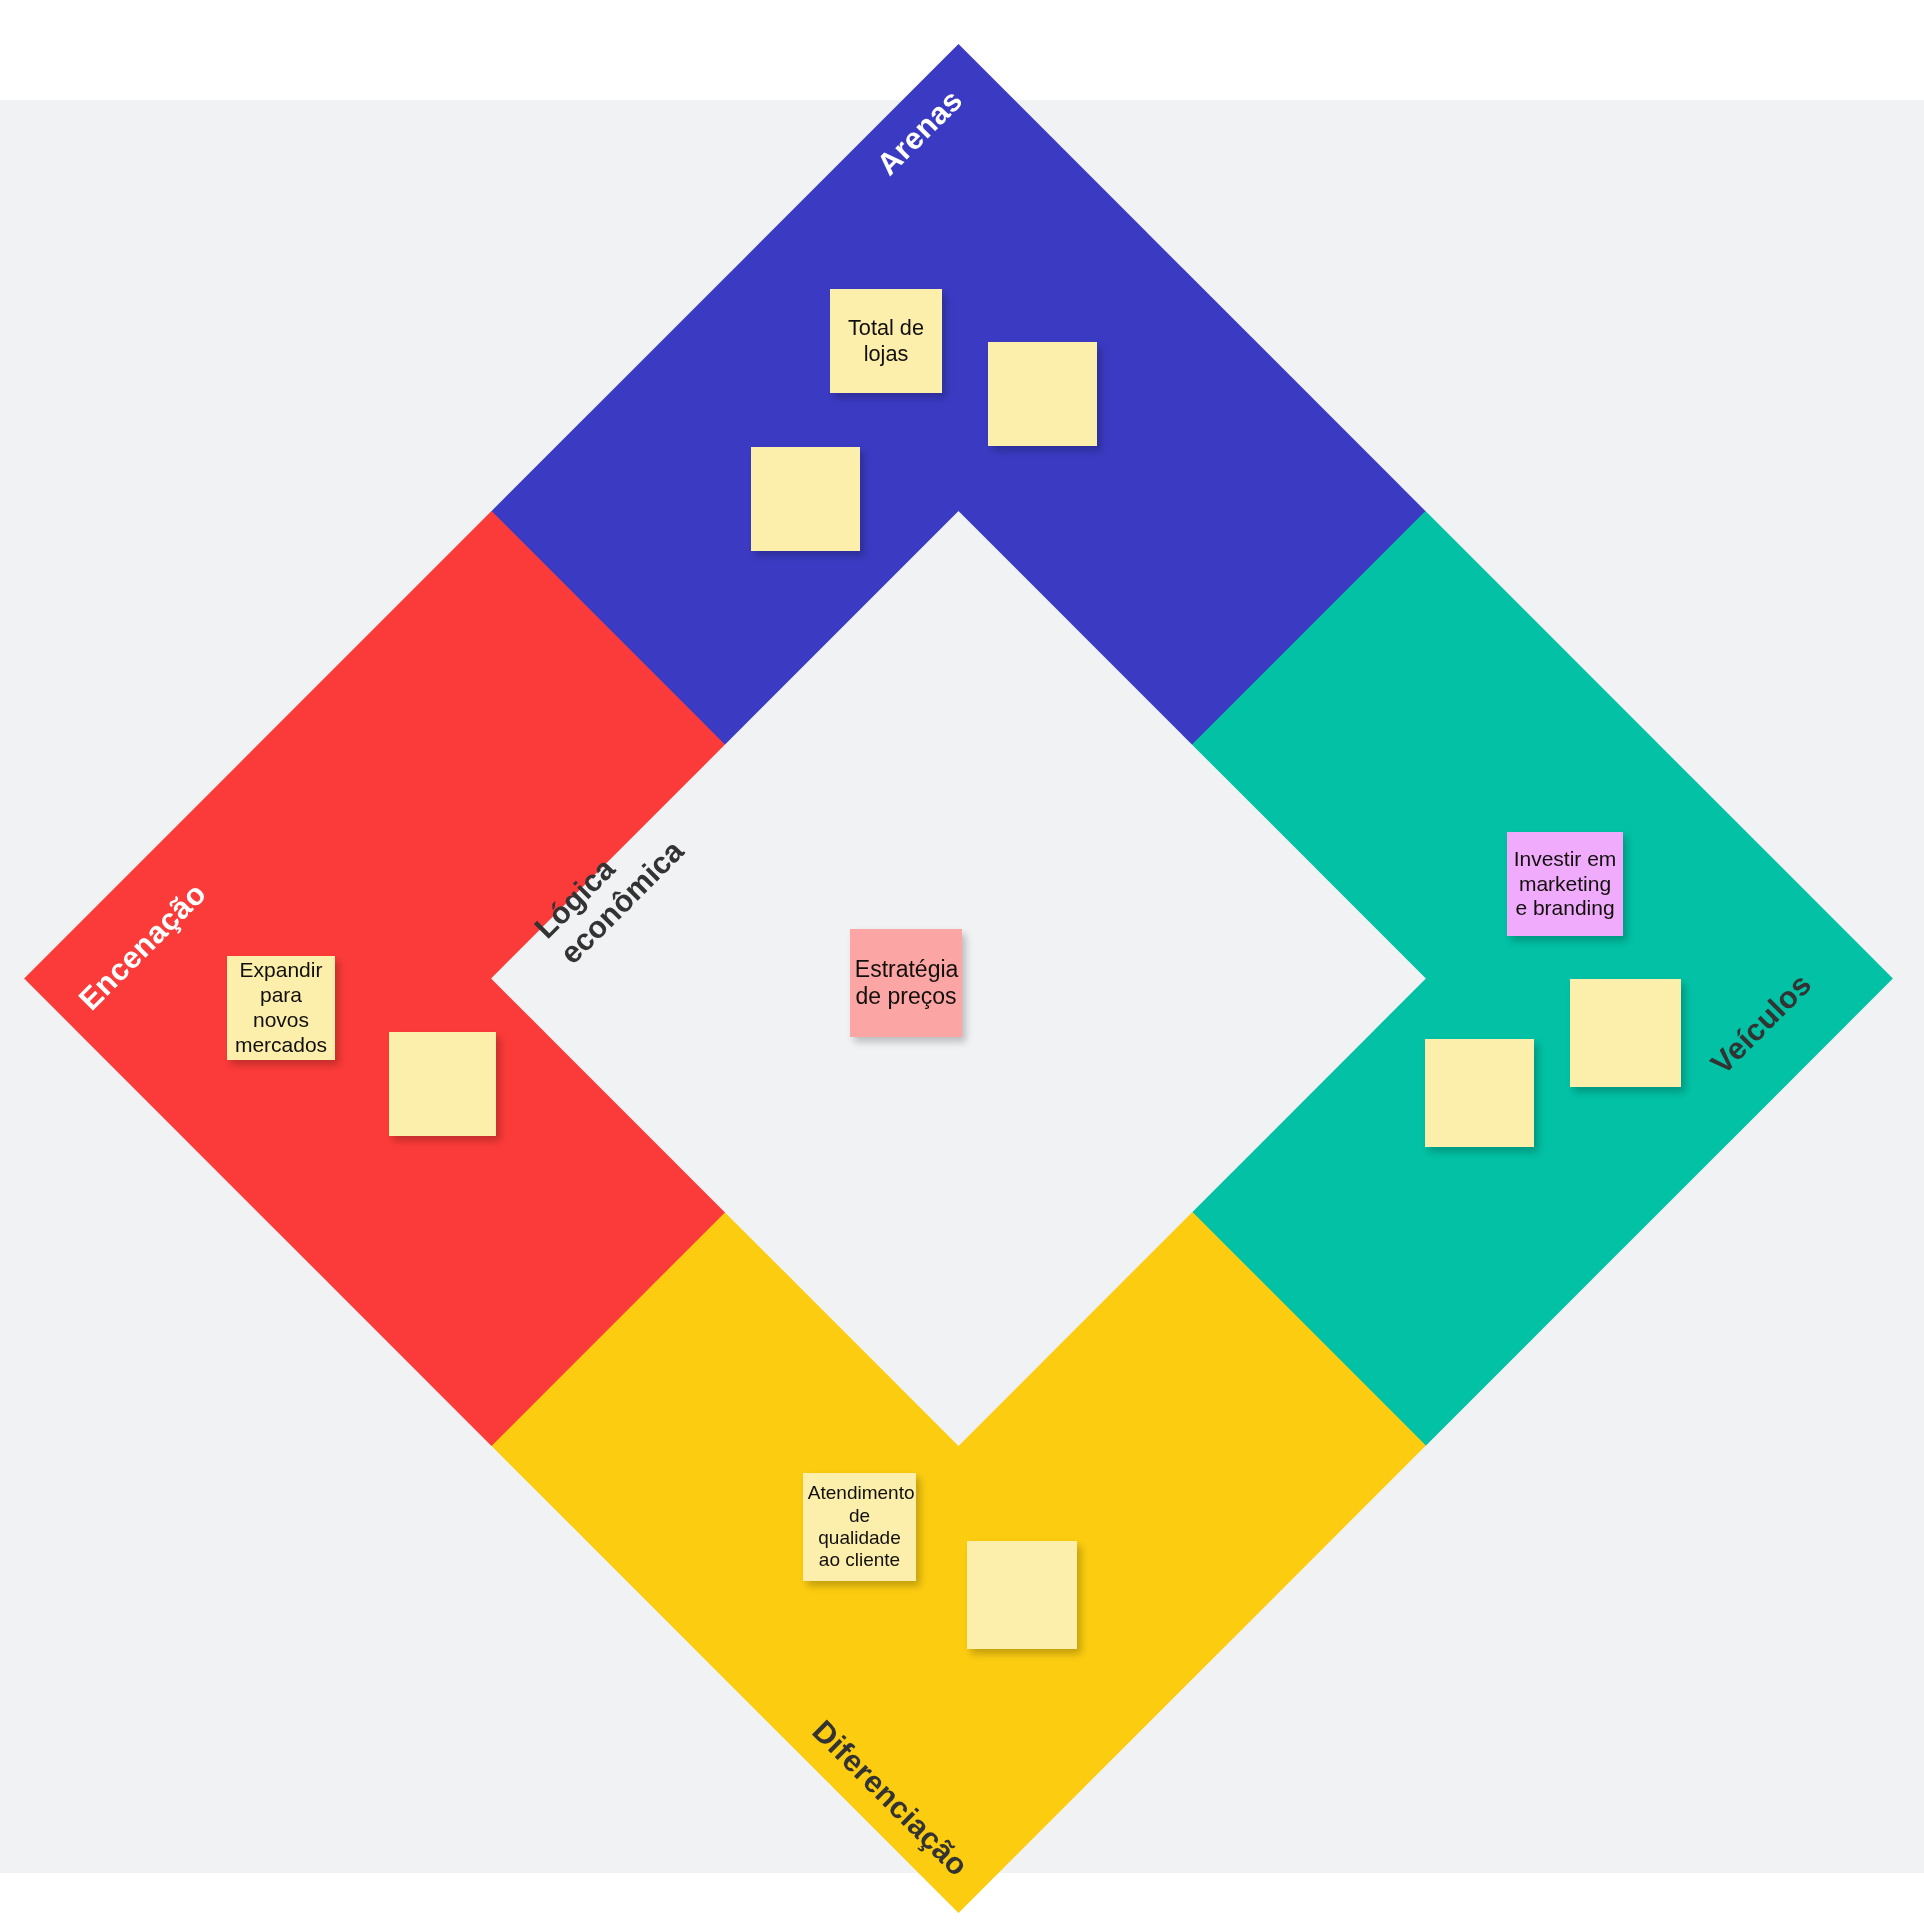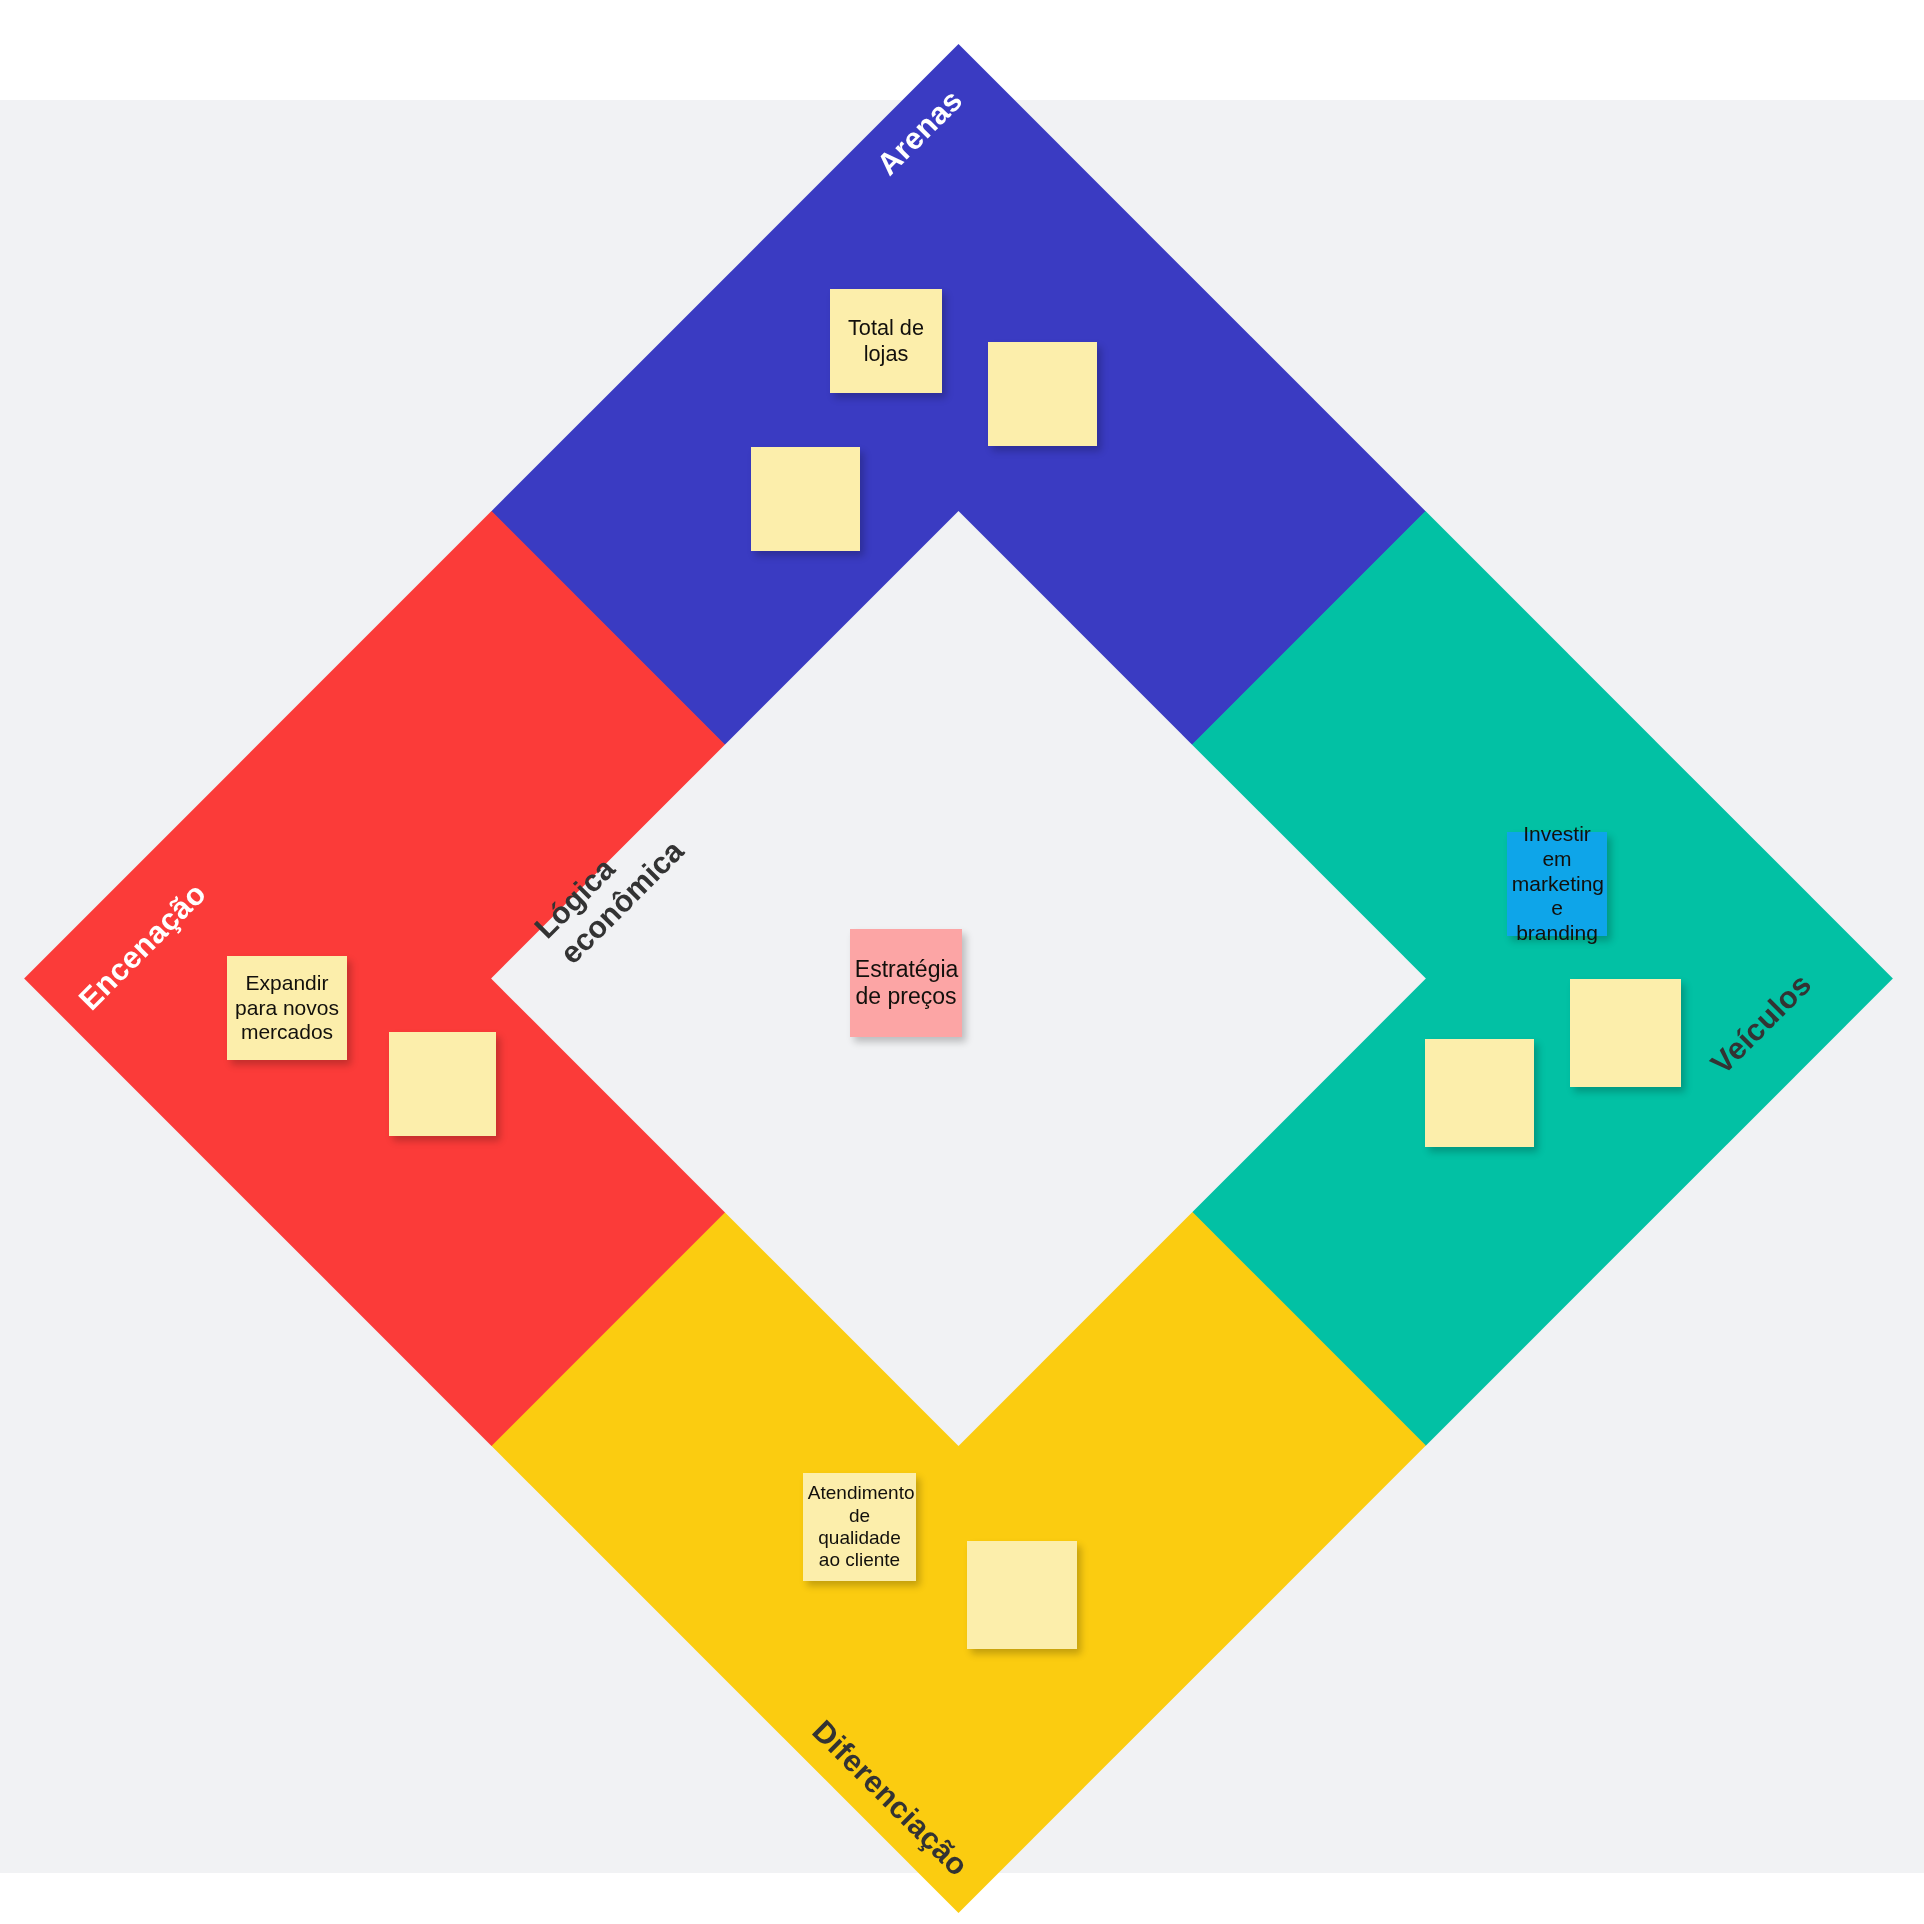--- a/index.html
+++ b/index.html
@@ -165,27 +165,27 @@
     <div>econômica</div>
   </div>
 
   <div id="notes-layer">
       <div class="note" style="left: 830px; top: 289px; width: 112px; height: 104px; font-size: 21.7px; background: rgb(252, 238, 171);">
         <span class="note-text">Total de
 lojas</span>
       </div>
       <div class="note blank" style="left: 988px; top: 342px; width: 109px; height: 104px; font-size: 21.7px; background: rgb(252, 238, 171);"></div>
       <div class="note blank" style="left: 751px; top: 447px; width: 109px; height: 104px; font-size: 21.7px; background: rgb(252, 238, 171);"></div>
-      <div class="note" style="left: 227px; top: 956px; width: 120px; height: 104px; font-size: 21px; background: rgb(252, 238, 171);">
+      <div class="note" style="left: 227px; top: 956px; width: 108px; height: 104px; font-size: 21px; background: rgb(252, 238, 171);">
         <span class="note-text">Expandir
 para novos
 mercados</span>
       </div>
       <div class="note blank" style="left: 389px; top: 1032px; width: 107px; height: 104px; font-size: 21px; background: rgb(252, 238, 171);"></div>
-      <div class="note" style="left: 1507px; top: 832px; width: 100px; height: 104px; font-size: 21px; background: #0ea5e9;">
+      <div class="note" style="left: 1507px; top: 832px; width: 116px; height: 104px; font-size: 21px; background: #f0abfc;">
         <span class="note-text">Investir em
 marketing
 e branding</span>
       </div>
       <div class="note blank" style="left: 1570px; top: 979px; width: 111px; height: 108px; font-size: 21px; background: rgb(252, 238, 171);"></div>
       <div class="note blank" style="left: 1425px; top: 1039px; width: 109px; height: 108px; font-size: 21px; background: rgb(252, 238, 171);"></div>
       <div class="note" style="left: 803px; top: 1473px; width: 113px; height: 108px; font-size: 19px; background: rgb(252, 238, 171); justify-content: flex-end;">
         <span class="note-text">Atendimento
 de qualidade
 ao cliente</span>

